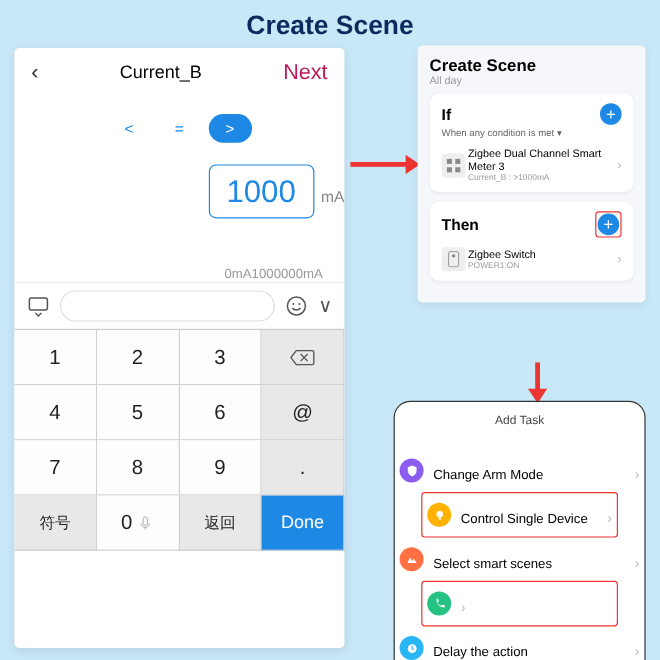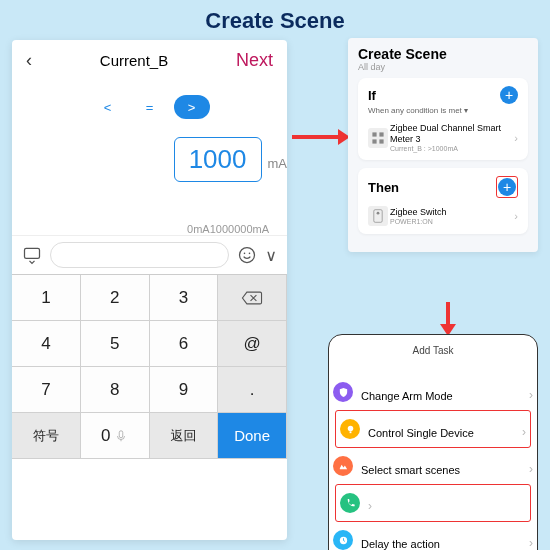--- a/index.html
+++ b/index.html
@@ -47,21 +47,21 @@
 
 .arrow2{position:absolute;top:302px;right:100px;width:4px;height:24px;background:#e33}
 .arrow2:after{content:"";position:absolute;bottom:-10px;left:-6px;border-top:12px solid #e33;border-left:8px solid transparent;border-right:8px solid transparent}
 
 .phone-right2{position:absolute;top:334px;right:12px;width:210px;background:#fff;border:1px solid #333;border-radius:14px;padding:10px 0 8px}
 .at-title{text-align:center;font-size:10px;color:#444;margin-bottom:18px}
 .task-row{display:flex;align-items:flex-end;gap:8px;padding:8px 4px;position:relative}
 .task-ico{width:20px;height:20px;border-radius:50%;display:flex;align-items:center;justify-content:center}
 .task-lbl{flex:1;font-size:11px}
 .task-row .chev{font-size:12px}
-.hl-box{border:1.5px solid #e33;margin:0 6px;border-radius:3px}
+.hl-box{border:1.5px solid #e33;margin:0 22px;border-radius:3px}
 </style>
 </head>
 <body>
 
 <div class="page-title">Create Scene</div>
 
 <div class="phone-left">
   <div class="hdr">
     <span class="back">‹</span>
     <span class="hdr-title">Current_B</span>

